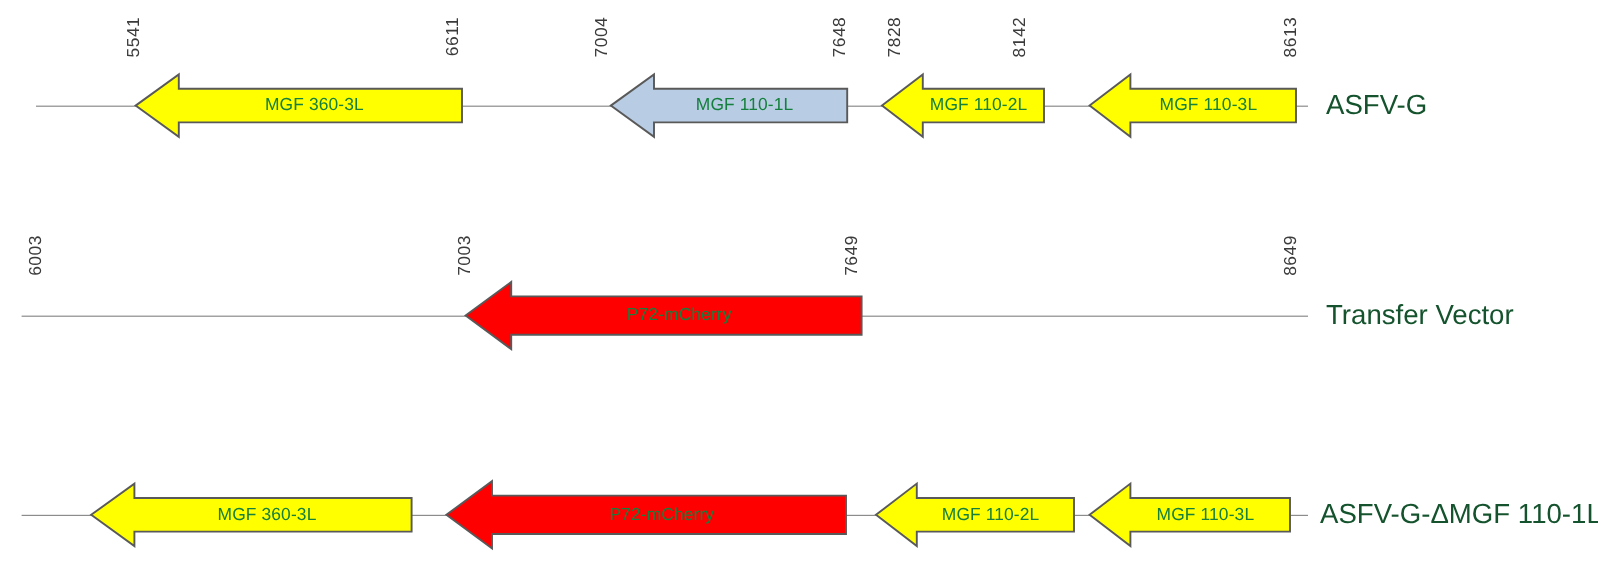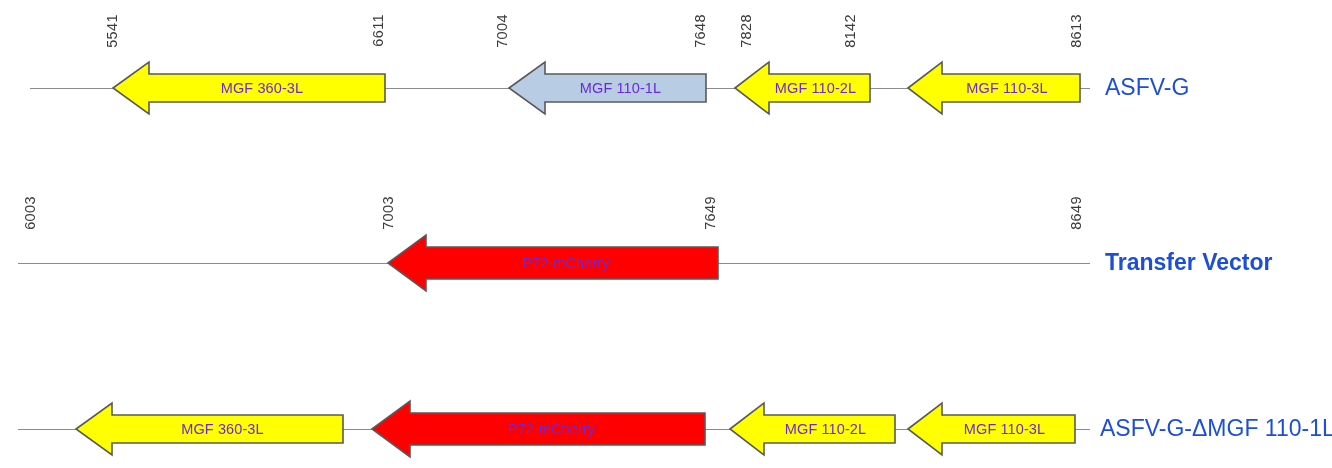--- a/index.html
+++ b/index.html
@@ -11,33 +11,33 @@
   .canvas{position:absolute;inset:0;}
   .row{position:absolute;left:0;width:1332px;}
   
   .backbone{position:absolute;height:0;border-top:1.6px solid #8c8c8c;}
   
   .feature{position:absolute;}
   .feature svg{display:block;overflow:visible;}
   .feat-label{
     position:absolute;top:0;left:0;width:100%;height:100%;
     display:flex;align-items:center;justify-content:center;
-    font-size:14.5px;color:#6d28d9;letter-spacing:.1px;
+    font-size:14.5px;color:#15803d;letter-spacing:.1px;
     pointer-events:none;white-space:nowrap;
   }
   .feat-label.offset-tip-left{padding-left:26px;box-sizing:border-box;}
   
   .tick{
     position:absolute;font-size:14.5px;color:#3b3b3b;
     writing-mode:vertical-rl;transform:rotate(180deg);
     white-space:nowrap;letter-spacing:.4px;
   }
   
   .rowname{
-    position:absolute;font-size:23px;color:#1d4ed8;white-space:nowrap;
+    position:absolute;font-size:23px;color:#14532d;white-space:nowrap;
     line-height:1;
   }
 </style>
 </head>
 <body>
 
 <div class="canvas">
 
   <div class="row">
 
@@ -91,21 +91,21 @@
     <div class="tick" style="left:702px;top:196px;">7649</div>
     <div class="tick" style="left:1068px;top:196px;">8649</div>
 
     <div class="feature" style="left:388px;top:235px;width:330px;height:56px;">
       <svg width="330" height="56" viewBox="0 0 330 56" preserveAspectRatio="none">
         <polygon points="0,28 38,0 38,12 330,12 330,44 38,44 38,56" fill="#fe0000" stroke="#595959" stroke-width="1.6"></polygon>
       </svg>
       <div class="feat-label offset-tip-left">P72-mCherry</div>
     </div>
 
-    <div class="rowname" style="left:1105px;top:251px;font-weight:bold;">Transfer Vector</div>
+    <div class="rowname" style="left:1105px;top:251px;">Transfer Vector</div>
   </div>
 
   <div class="row">
 
     <div class="backbone" style="left:18px;top:429px;width:1072px;"></div>
 
     <div class="feature" style="left:76px;top:403px;width:267px;height:52px;">
       <svg width="267" height="52" viewBox="0 0 267 52" preserveAspectRatio="none">
         <polygon points="0,26 36,0 36,12 267,12 267,40 36,40 36,52" fill="#ffff00" stroke="#595959" stroke-width="1.6"></polygon>
       </svg>

